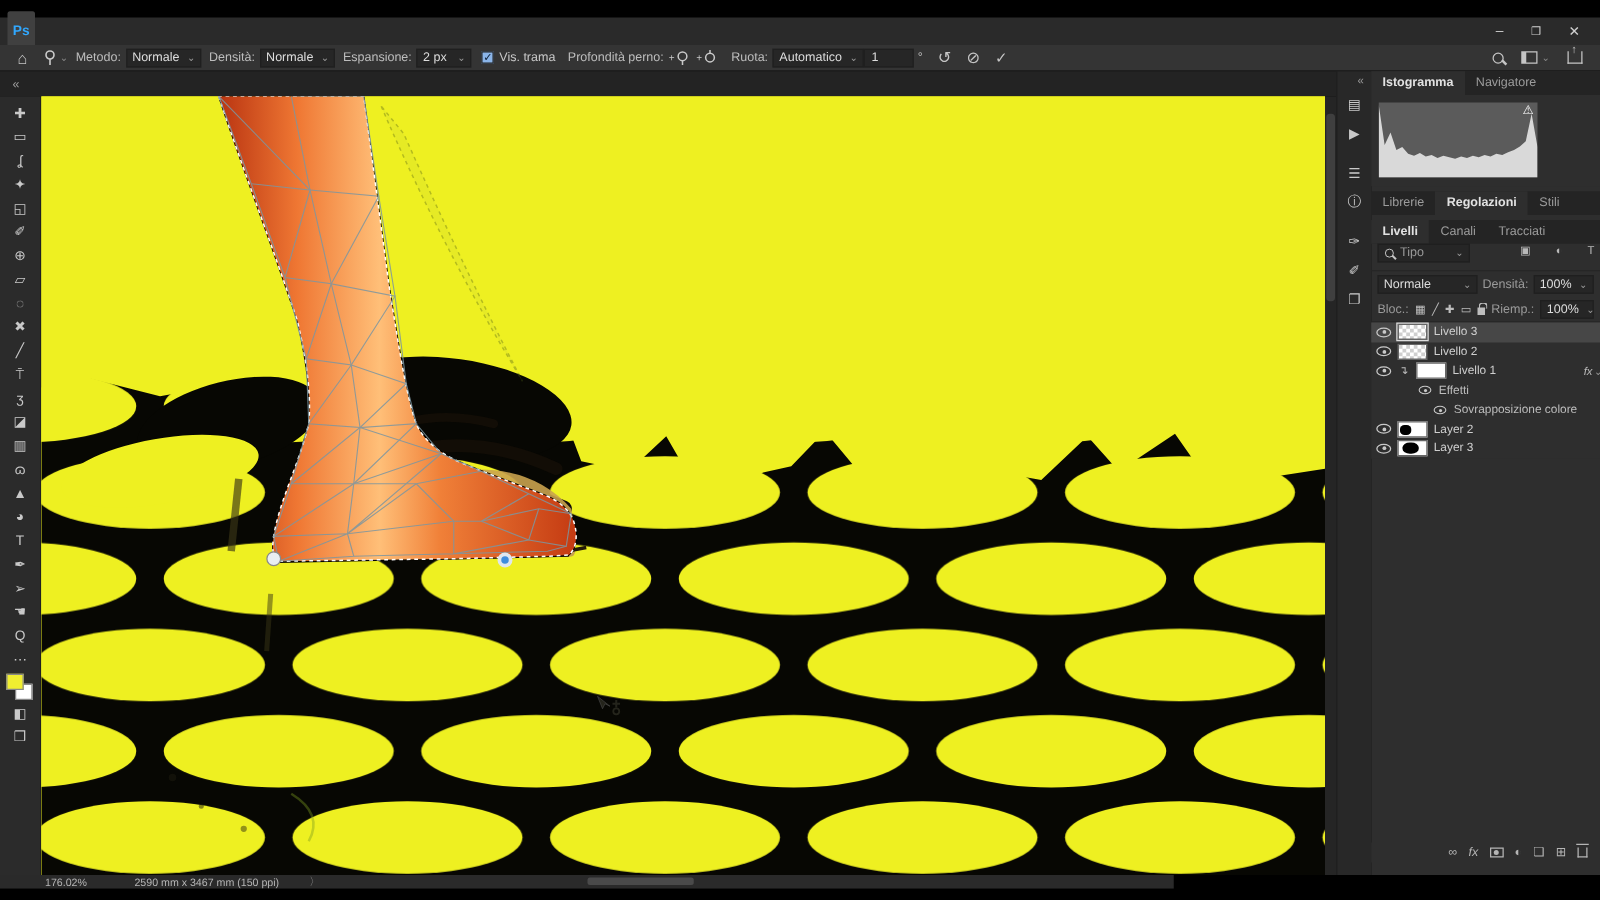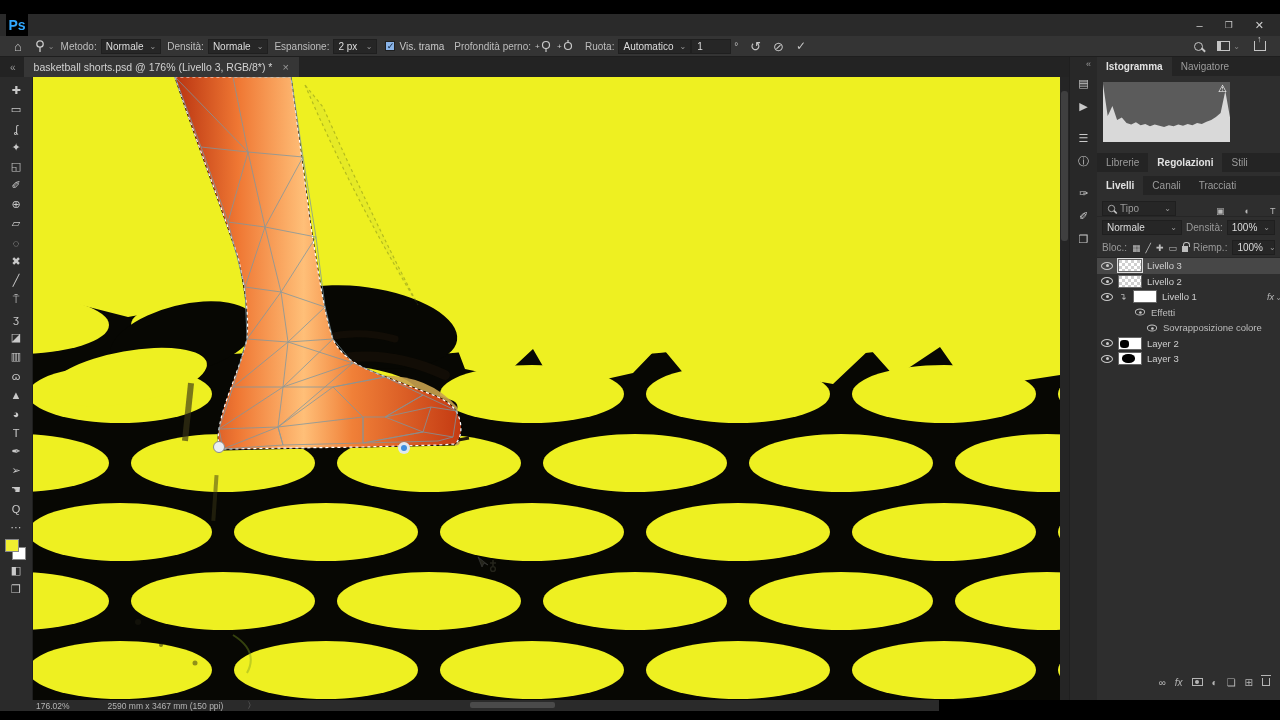--- a/index.html
+++ b/index.html
@@ -10,21 +10,21 @@
     --text:#d6d6d6; --dim:#999; --faint:#777;
     --sel:#474747; --blue:#3e8ddd;
     --canvas-yellow:#eef021; --net-black:#070703;
   }
   *{box-sizing:border-box; margin:0; padding:0; font-family:"Liberation Sans","DejaVu Sans",sans-serif;}
   body{background:#000; width:1280px; height:720px; overflow:hidden; position:relative;}
   .app{position:absolute; inset:0; background:var(--bg); color:var(--text);}
 
   
   .menubar{position:absolute; left:0; top:14px; width:1280px; height:22px; background:var(--menubar); display:flex; align-items:center; font-size:12px;}
-  .ps-logo{width:22px; height:32px; margin:0 8px 0 6px; background:#000000; color:#31a8ff; font-size:14px; font-weight:bold; display:flex; align-items:center; justify-content:center; border-radius:2px;}
+  .ps-logo{width:22px; height:32px; margin:0 8px 0 6px; background:#404040; color:#31a8ff; font-size:11px; font-weight:bold; display:flex; align-items:center; justify-content:center; border-radius:2px;}
   .menu-item{padding:0 8px; color:#dcdcdc; white-space:nowrap;}
   .win-controls{margin-left:auto; display:flex; align-items:center; gap:22px; padding-right:16px; color:#cfcfcf; font-size:11px;}
 
   
   .optionsbar{position:absolute; left:0; top:36px; width:1280px; height:21px; background:var(--optionsbar); display:flex; align-items:center; font-size:10px; color:#c8c8c8; border-bottom:1px solid #1e1e1e;}
   .opt-label{color:#bdbdbd; margin:0 4px 0 6px; white-space:nowrap;}
   .dropdown{background:var(--input); border:1px solid #1f1f1f; height:15px; display:flex; align-items:center; padding:0 4px; min-width:56px; justify-content:space-between; color:#ddd;}
   .dropdown .caret{color:#9a9a9a; font-size:8px; margin-left:6px;}
   .numbox{background:var(--input); border:1px solid #1f1f1f; height:15px; min-width:40px; padding:0 5px; display:flex; align-items:center; color:#ddd;}
   .checkbox{width:10px;height:10px;background:#8ab4e8;border:1px solid #1f1f1f;color:#0c2038;font-size:9px;line-height:9px;text-align:center;margin:0 4px 0 8px;}
@@ -72,21 +72,21 @@
   .rightpanels{position:absolute; left:1097px; top:57px; width:183px; height:643px; background:var(--panel); font-size:10px;}
   .ptabs{display:flex; background:var(--panelhead); height:19px; align-items:stretch;}
   .ptab{padding:0 9px; display:flex; align-items:center; color:#9c9c9c; white-space:nowrap;}
   .ptab.active{background:var(--panel); color:#e2e2e2; font-weight:bold;}
   .hist-body{position:relative; height:73px; background:var(--panel);}
   .hist-box{position:absolute; left:6px; top:6px; width:127px; height:60px; background:#5b5b5b;}
   .hist-box svg{position:absolute;left:0;top:0;}
   .hist-warn{position:absolute; right:3px; top:1px; color:#fff; font-size:10px;}
   .mid-tabs{margin-top:4px;}
   .layers-group{margin-top:4px;}
-  .filter-row{display:flex; align-items:flex-end; height:22px; padding:0 5px; gap:20px; border-bottom:1px solid #262626;}
+  .filter-row{display:flex; align-items:flex-start; height:22px; padding:0 5px; gap:20px; border-bottom:1px solid #262626;}
   .filter-box{background:var(--input); border:1px solid #1f1f1f; height:15px; flex:0 0 74px; display:flex; align-items:center; padding:0 4px; color:#9a9a9a; gap:4px;}
   .filter-box .caret{margin-left:auto;font-size:8px;}
   .f-icon{color:#b9b9b9; font-size:9px; width:13px; text-align:center;}
   .blend-row{display:flex; align-items:center; height:21px; padding:0 5px; gap:4px;}
   .lock-row{display:flex; align-items:center; height:20px; padding:0 5px; gap:5px; border-bottom:1px solid #262626; color:#9a9a9a;}
   .lock-glyph{color:#bdbdbd;font-size:9px;}
   .lock-icon{width:7px;height:6px;background:#bdbdbd;position:relative;display:inline-block;margin-top:3px;}
   .lock-icon::before{content:"";position:absolute;top:-4px;left:1px;width:5px;height:4px;border:1.2px solid #bdbdbd;border-bottom:none;border-radius:3px 3px 0 0;}
 
   .layer-list{background:var(--panel);}
@@ -178,24 +178,20 @@
       <span style="display:flex;align-items:center;gap:3px;">
           <span class="ws-icon"></span>
           <span style="color:#888;font-size:8px;">⌄</span>
         </span>
       <span class="share-icon"></span>
     </div>
   </div>
 
   <div class="tabbar">
     <span class="chev">«</span>
-    <div class="doc-tab">
-      <span>basketball shorts.psd @ 176% (Livello 3, RGB/8*) *</span>
-      <span class="x">×</span>
-    </div>
   </div>
 
   <div class="toolbar">
     <div id="tools" style="display:flex;flex-direction:column;align-items:center;">
         <div class="tool">✚</div>
         <div class="tool">▭</div>
         <div class="tool">ʆ</div>
         <div class="tool">✦</div>
         <div class="tool">◱</div>
         <div class="tool">✐</div>

